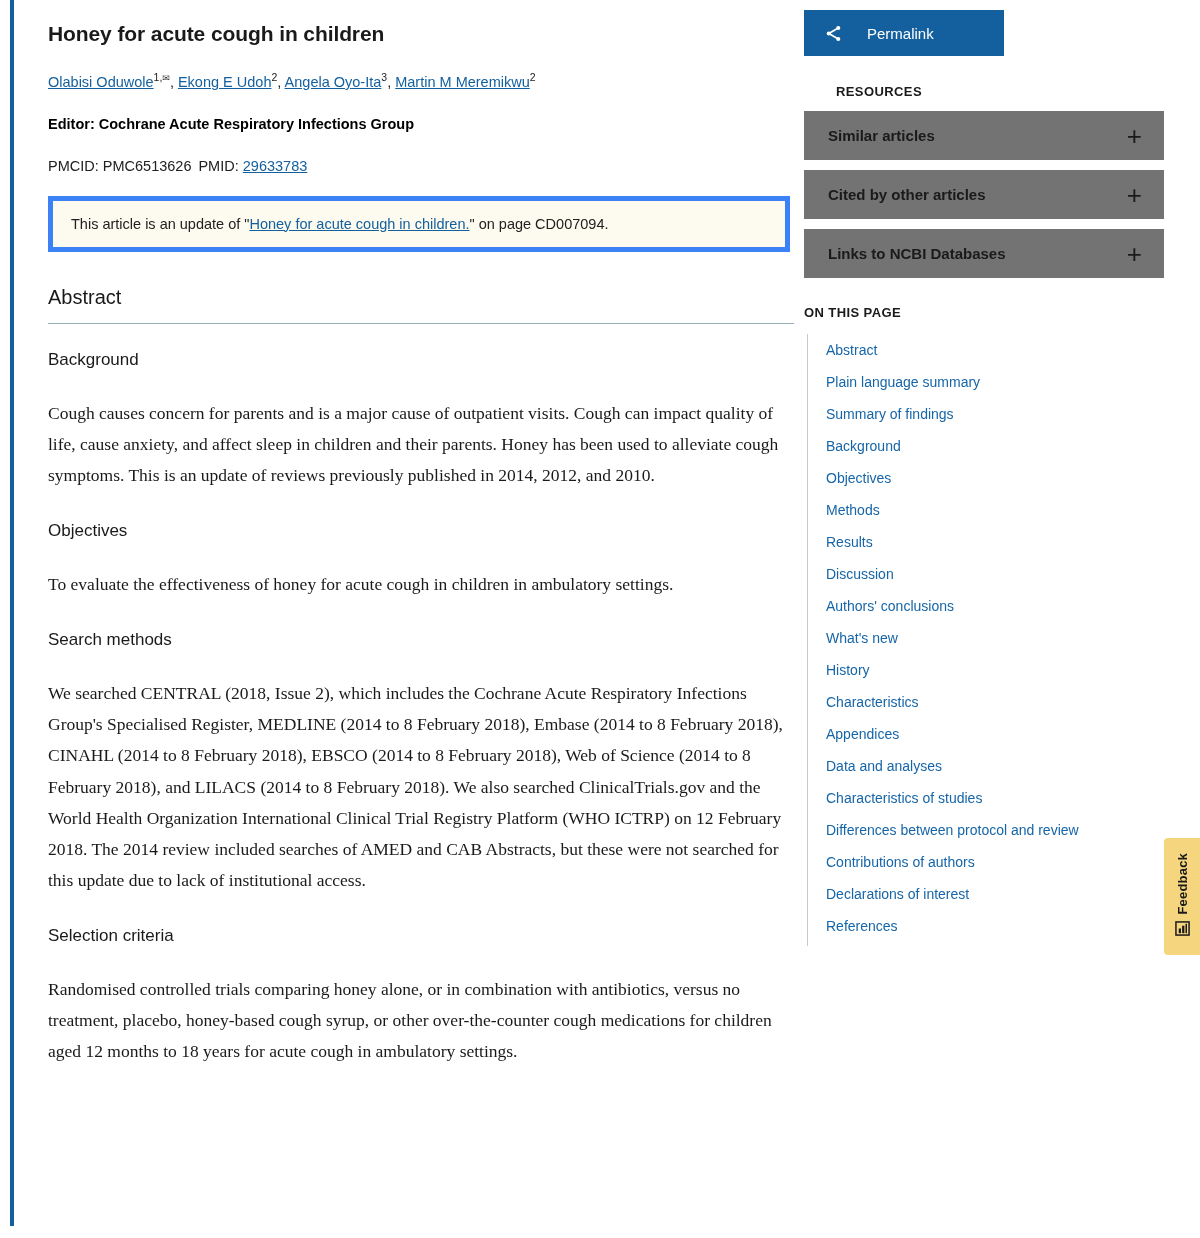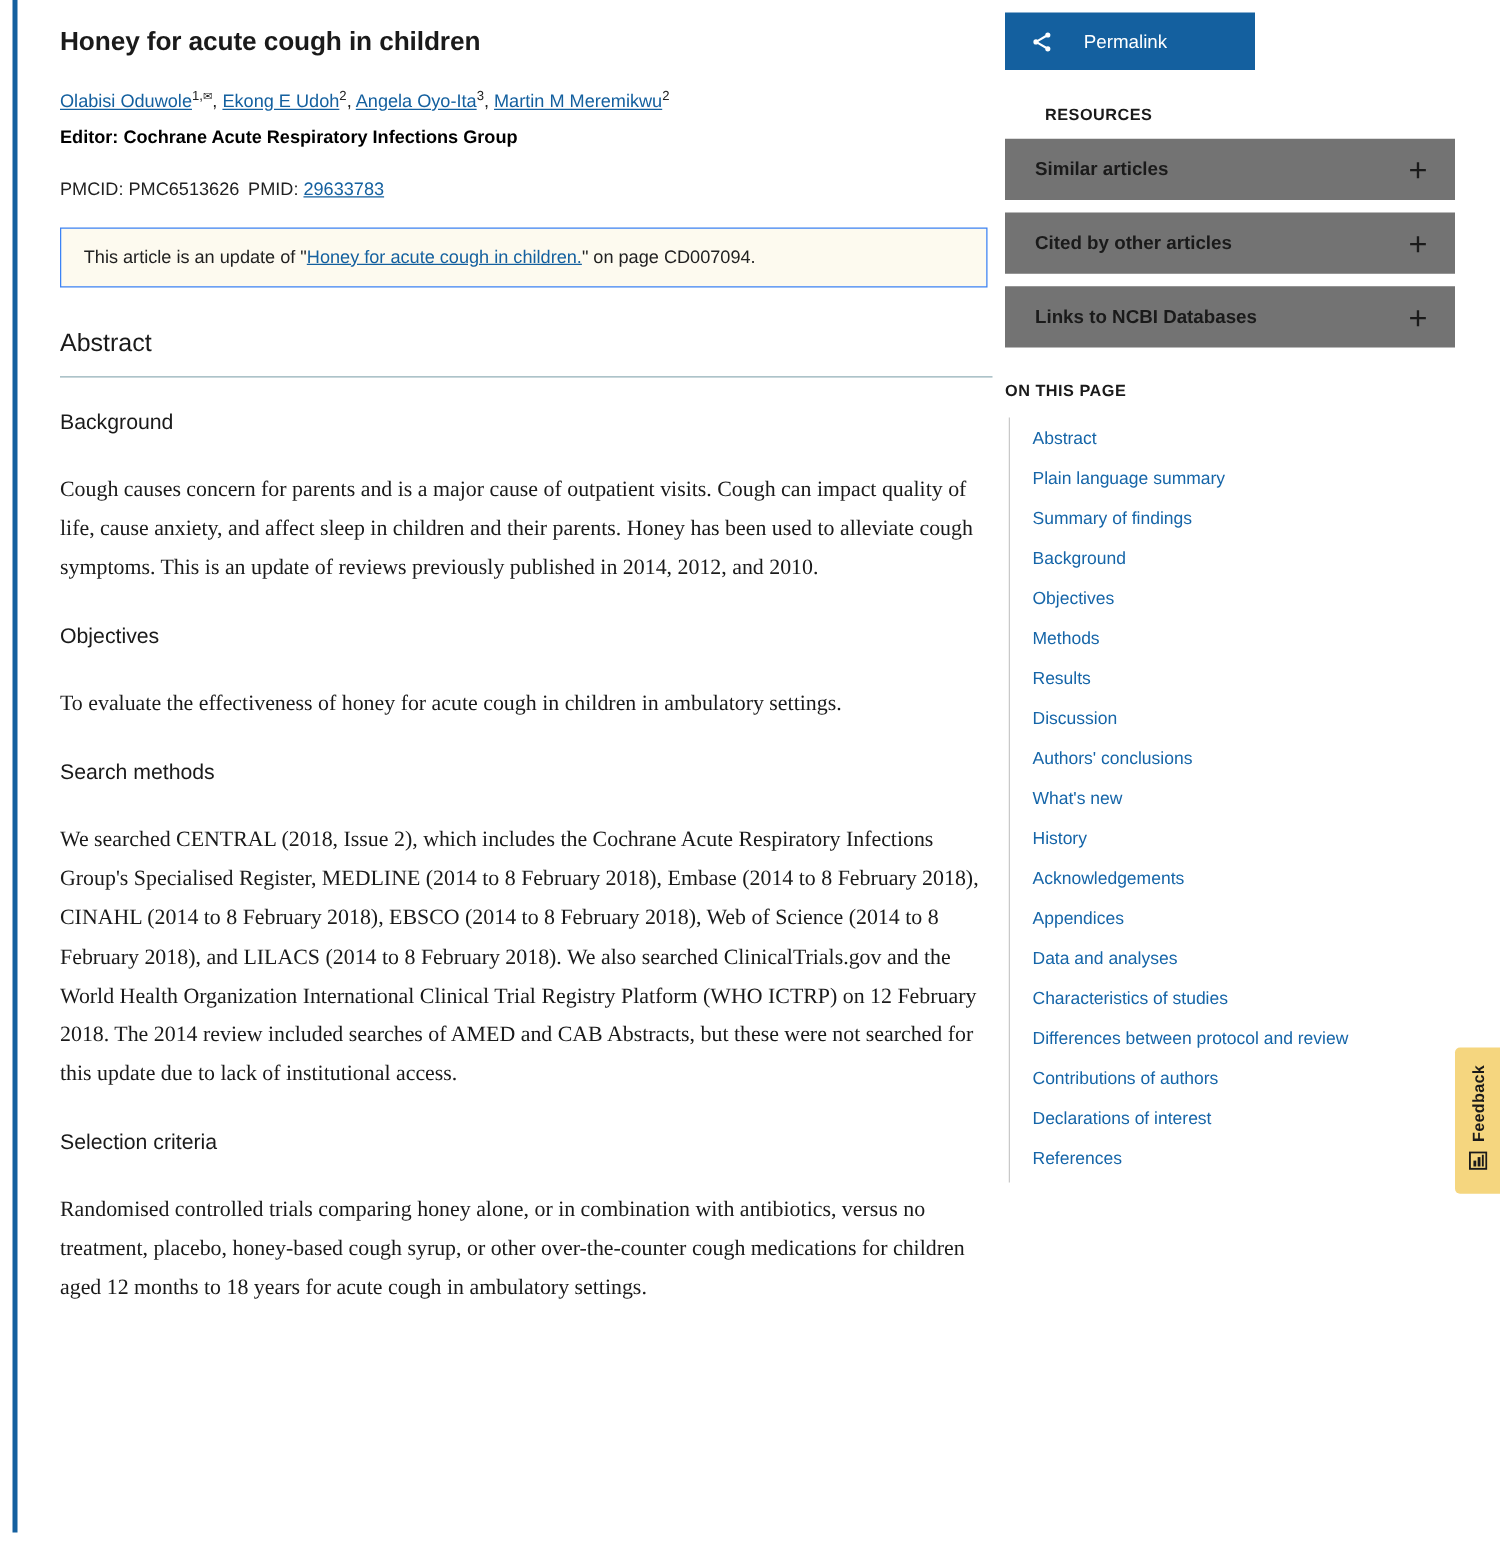--- a/index.html
+++ b/index.html
@@ -40,21 +40,21 @@
     font-size: 21px;
     font-weight: bold;
     color: #1a1a1a;
     margin: 0 0 24px 0;
     letter-spacing: -0.1px;
   }
 
   .authors {
     font-size: 14.5px;
     line-height: 1.5;
-    margin: 0 0 8px 0;
+    margin: 0 0 22px 0;
     color: #212121;
   }
   .authors a {
     color: #14609f;
     text-decoration: underline;
   }
   .authors sup { font-size: 10.5px; }
   .env { font-size: 9px; }
 
   .editor-line {
@@ -91,21 +91,21 @@
   }
   .ids-line a {
     color: #14609f;
     text-decoration: underline;
   }
   .id-gap { display: inline-block; width: 7px; }
 
   
   .update-banner {
     background: #fdfaef;
-    border: 1px solid #3b82f6;
+    border: 5px solid #3b82f6;
     padding: 15px 18px;
     font-size: 14.5px;
     margin: 0 14px 34px 0;
     color: #212121;
   }
   .update-banner a {
     color: #14609f;
     text-decoration: underline;
   }
 
@@ -326,21 +326,21 @@
       <a href="#" class="toc-item">Plain language summary</a>
       <a href="#" class="toc-item">Summary of findings</a>
       <a href="#" class="toc-item">Background</a>
       <a href="#" class="toc-item">Objectives</a>
       <a href="#" class="toc-item">Methods</a>
       <a href="#" class="toc-item">Results</a>
       <a href="#" class="toc-item">Discussion</a>
       <a href="#" class="toc-item">Authors' conclusions</a>
       <a href="#" class="toc-item">What's new</a>
       <a href="#" class="toc-item">History</a>
-      <a href="#" class="toc-item">Acknowledgements</a>
+      <a href="#" class="toc-item">Characteristics</a>
       <a href="#" class="toc-item">Appendices</a>
       <a href="#" class="toc-item">Data and analyses</a>
       <a href="#" class="toc-item">Characteristics of studies</a>
       <a href="#" class="toc-item">Differences between protocol and review</a>
       <a href="#" class="toc-item">Contributions of authors</a>
       <a href="#" class="toc-item">Declarations of interest</a>
       <a href="#" class="toc-item">References</a>
     </nav>
 
   </div>

